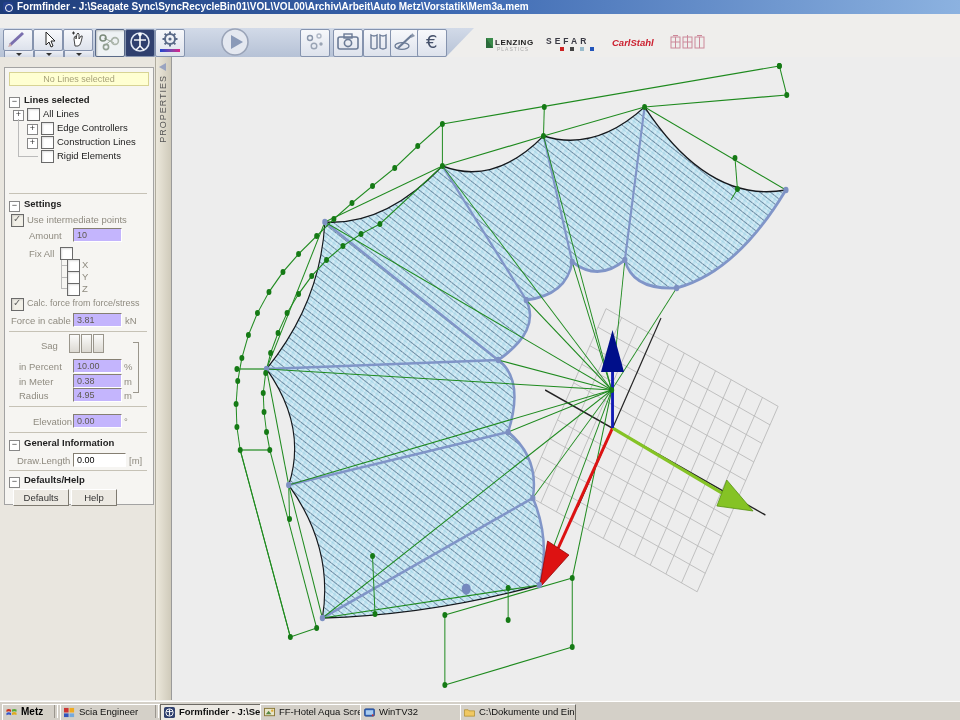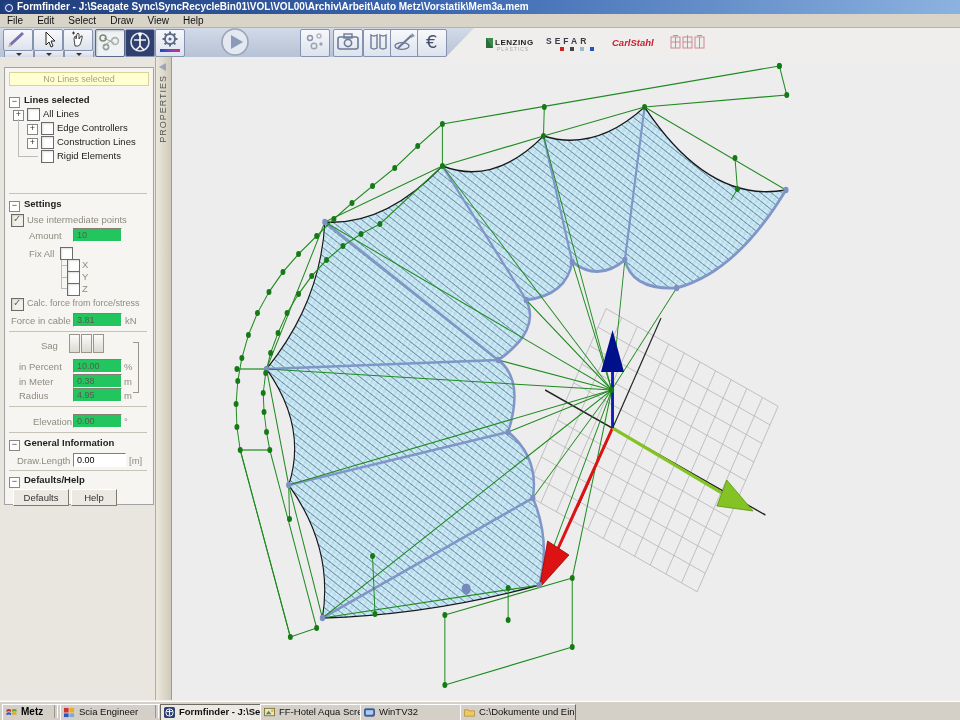--- a/index.html
+++ b/index.html
@@ -46,21 +46,21 @@
   .gexp::after{content:"\2212";}
   .lbl{position:absolute;font-size:9.5px;color:#222;white-space:nowrap;text-align:right;}
   .dis{color:#8f8b80;}
   .cb{position:absolute;width:11px;height:11px;background:#fff;border:1px solid #6a6a6a;
     box-shadow:inset 1px 1px 2px #00000022;}
   .cb.checked{background:#f2f0e8;}
   .cb.checked::after{content:"\2713";position:absolute;left:1px;top:-2px;font-size:10px;color:#666;}
   .exp{position:absolute;width:9px;height:9px;border:1px solid #888;background:#fff;
     font-size:9px;line-height:7px;text-align:center;color:#333;}
   .exp.plus::after{content:"+";}
-  .fld{position:absolute;height:12px;background:#22c55e;border:1px solid;
+  .fld{position:absolute;height:12px;background:#c4b5fd;border:1px solid;
     border-color:#857f72 #fff #fff #857f72;font-size:9px;color:#5e5a50;line-height:12px;padding-left:3px;}
   .fld.en{background:#fff;color:#000;}
   .divider{position:absolute;left:4px;width:138px;height:1px;background:#c6c2b6;}
   .pbtn{position:absolute;height:15px;background:#ece9e2;border:1px solid;
     border-color:#fff #7e7a70 #7e7a70 #fff;font-size:9.5px;color:#333;text-align:center;line-height:15px;}
   .sagbtn{position:absolute;width:9px;height:17px;background:linear-gradient(180deg,#fbfbfa,#dcd9d2);
     border:1px solid #9a968c;}
   .bracket{position:absolute;border-right:1px solid #9a968c;border-top:1px solid #9a968c;border-bottom:1px solid #9a968c;width:5px;}
   .treeline{position:absolute;background:#bbb;}
   
@@ -88,23 +88,20 @@
 </head>
 <body>
 
 <div id="screen">
 
   <div id="titlebar">
     <span class="appicon"></span>
     <span class="ttext">Formfinder - J:\Seagate Sync\SyncRecycleBin01\VOL\VOL00\Archiv\Arbeit\Auto Metz\Vorstatik\Mem3a.mem</span>
   </div>
 
-  <div id="menubar">
-    <span>File</span><span>Edit</span><span>Select</span><span>Draw</span><span>View</span><span>Help</span>
-  </div>
 
   <div id="toolstrip">
     <div id="toolbarbg"></div>
 
     <div class="tbtn" style="left:3px">
       <svg width="26" height="18">
         <line x1="5" y1="15" x2="18" y2="3" stroke="#7a6fae" stroke-width="3"></line>
         <polygon points="3,17 7,16 5,13" fill="#caa"></polygon>
         </svg>
       <span class="drop"></span>

